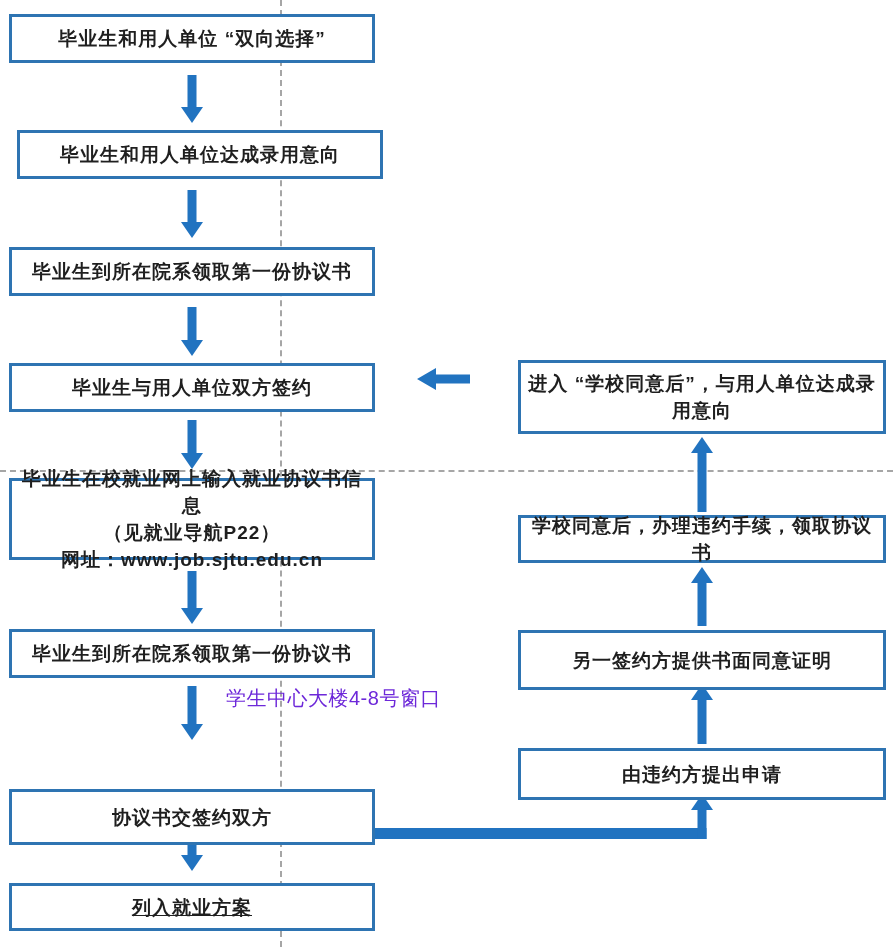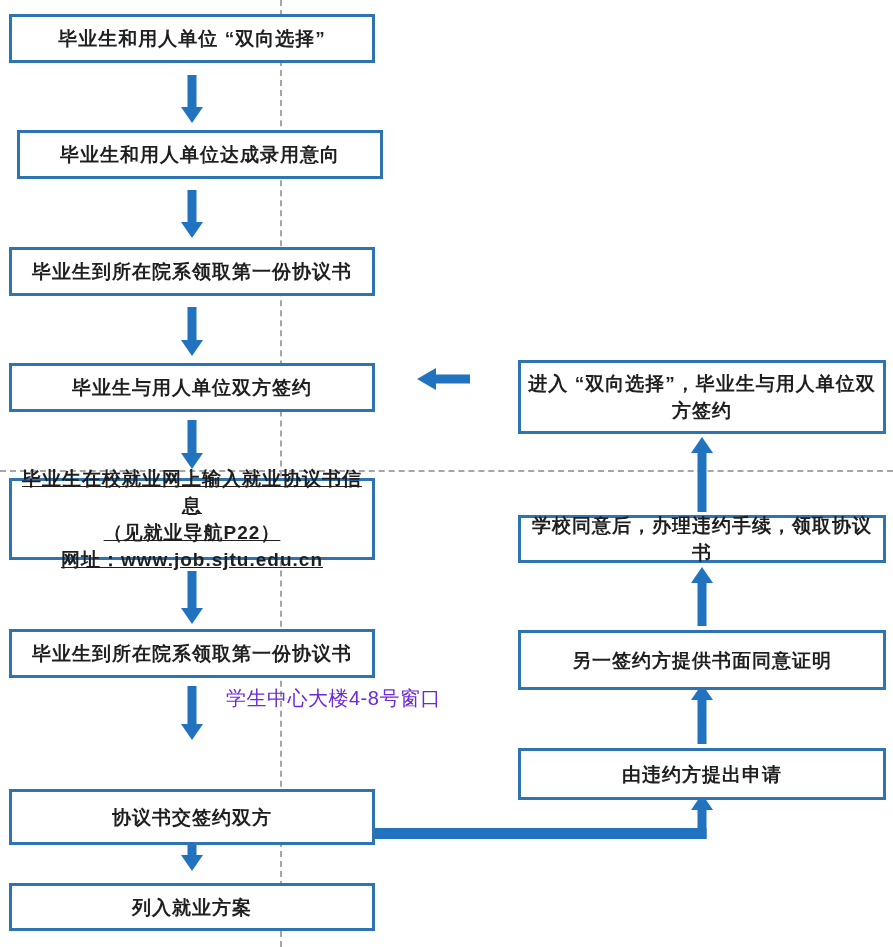--- a/index.html
+++ b/index.html
@@ -22,24 +22,24 @@
     display:flex;align-items:center;justify-content:center;text-align:center;
     font-weight:bold;font-size:19px;line-height:27px;letter-spacing:1px;color:#1f1f1f;
     white-space:pre-line;z-index:2;padding:0 6px;
   }
   .col-main{left:9px;width:366px;}
   .col-right{left:518px;width:368px;}
   .b1{top:14px;height:49px;}
   .b2{top:130px;height:49px;margin-left:8px;}
   .b3{top:247px;height:49px;}
   .b4{top:363px;height:49px;}
-  .b5{top:478px;height:82px;text-decoration:underline;}
+  .b5{top:478px;height:82px;}
   .b6{top:629px;height:49px;}
   .b7{top:789px;height:56px;}
-  .b8{top:883px;height:48px;}
+  .b8{top:883px;height:48px;text-decoration:underline;}
   .r1{top:360px;height:74px;}
   .r2{top:515px;height:48px;}
   .r3{top:630px;height:60px;}
   .r4{top:748px;height:52px;}
   .annotation{
     position:absolute;left:226px;top:685px;z-index:3;
     font-size:20px;color:#6d28d9;letter-spacing:0.5px;white-space:nowrap;
   }
 </style>
 </head>
@@ -74,20 +74,20 @@
   <div class="fbox col-main b2">毕业生和用人单位达成录用意向</div>
   <div class="fbox col-main b4">毕业生与用人单位双方签约</div>
   <div class="fbox col-main b3">毕业生到所在院系领取第一份协议书</div>
   <div class="fbox col-main b5">毕业生在校就业网上输入就业协议书信息
 （见就业导航P22）
 网址：www.job.sjtu.edu.cn</div>
   <div class="fbox col-main b6">毕业生到所在院系领取第一份协议书</div>
   <div class="fbox col-main b7">协议书交签约双方</div>
   <div class="fbox col-main b8">列入就业方案</div>
 
-  <div class="fbox col-right r1">进入 “双向选择”，毕业生与用人单位双方签约</div>
+  <div class="fbox col-right r1">进入 “学校同意后”，与用人单位达成录用意向</div>
   <div class="fbox col-right r2">学校同意后，办理违约手续，领取协议书</div>
   <div class="fbox col-right r3">另一签约方提供书面同意证明</div>
   <div class="fbox col-right r4">由违约方提出申请</div>
 
   <div class="annotation">学生中心大楼4-8号窗口</div>
 
 </div>
 
 </body></html>

